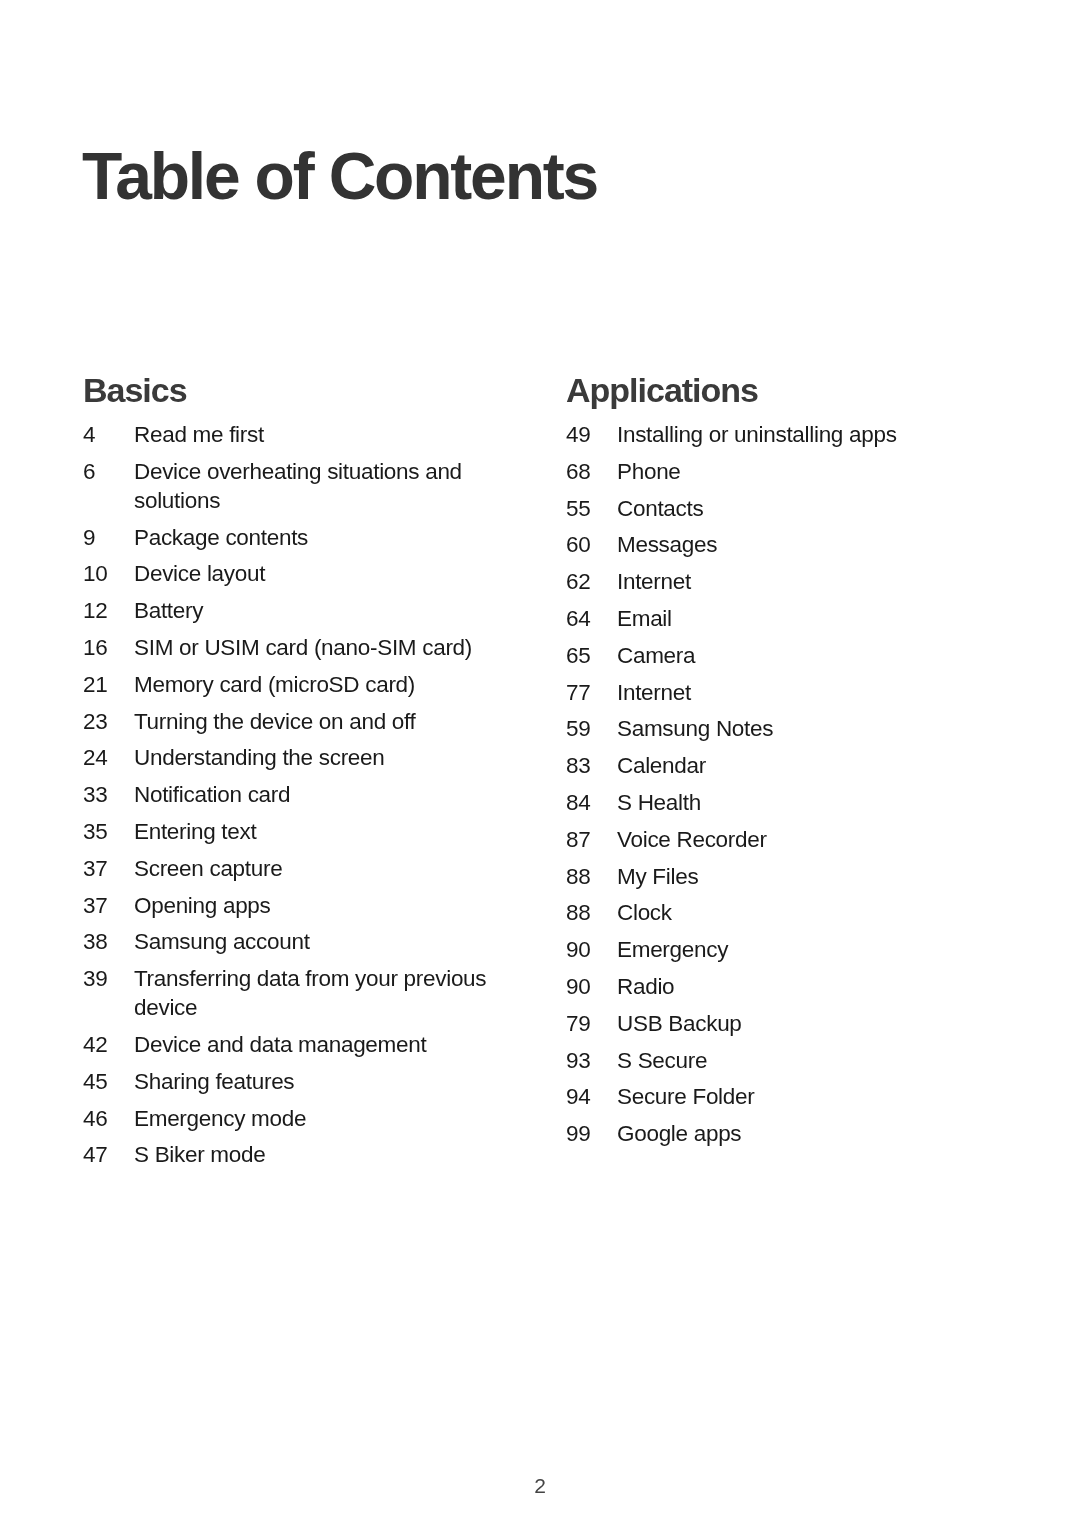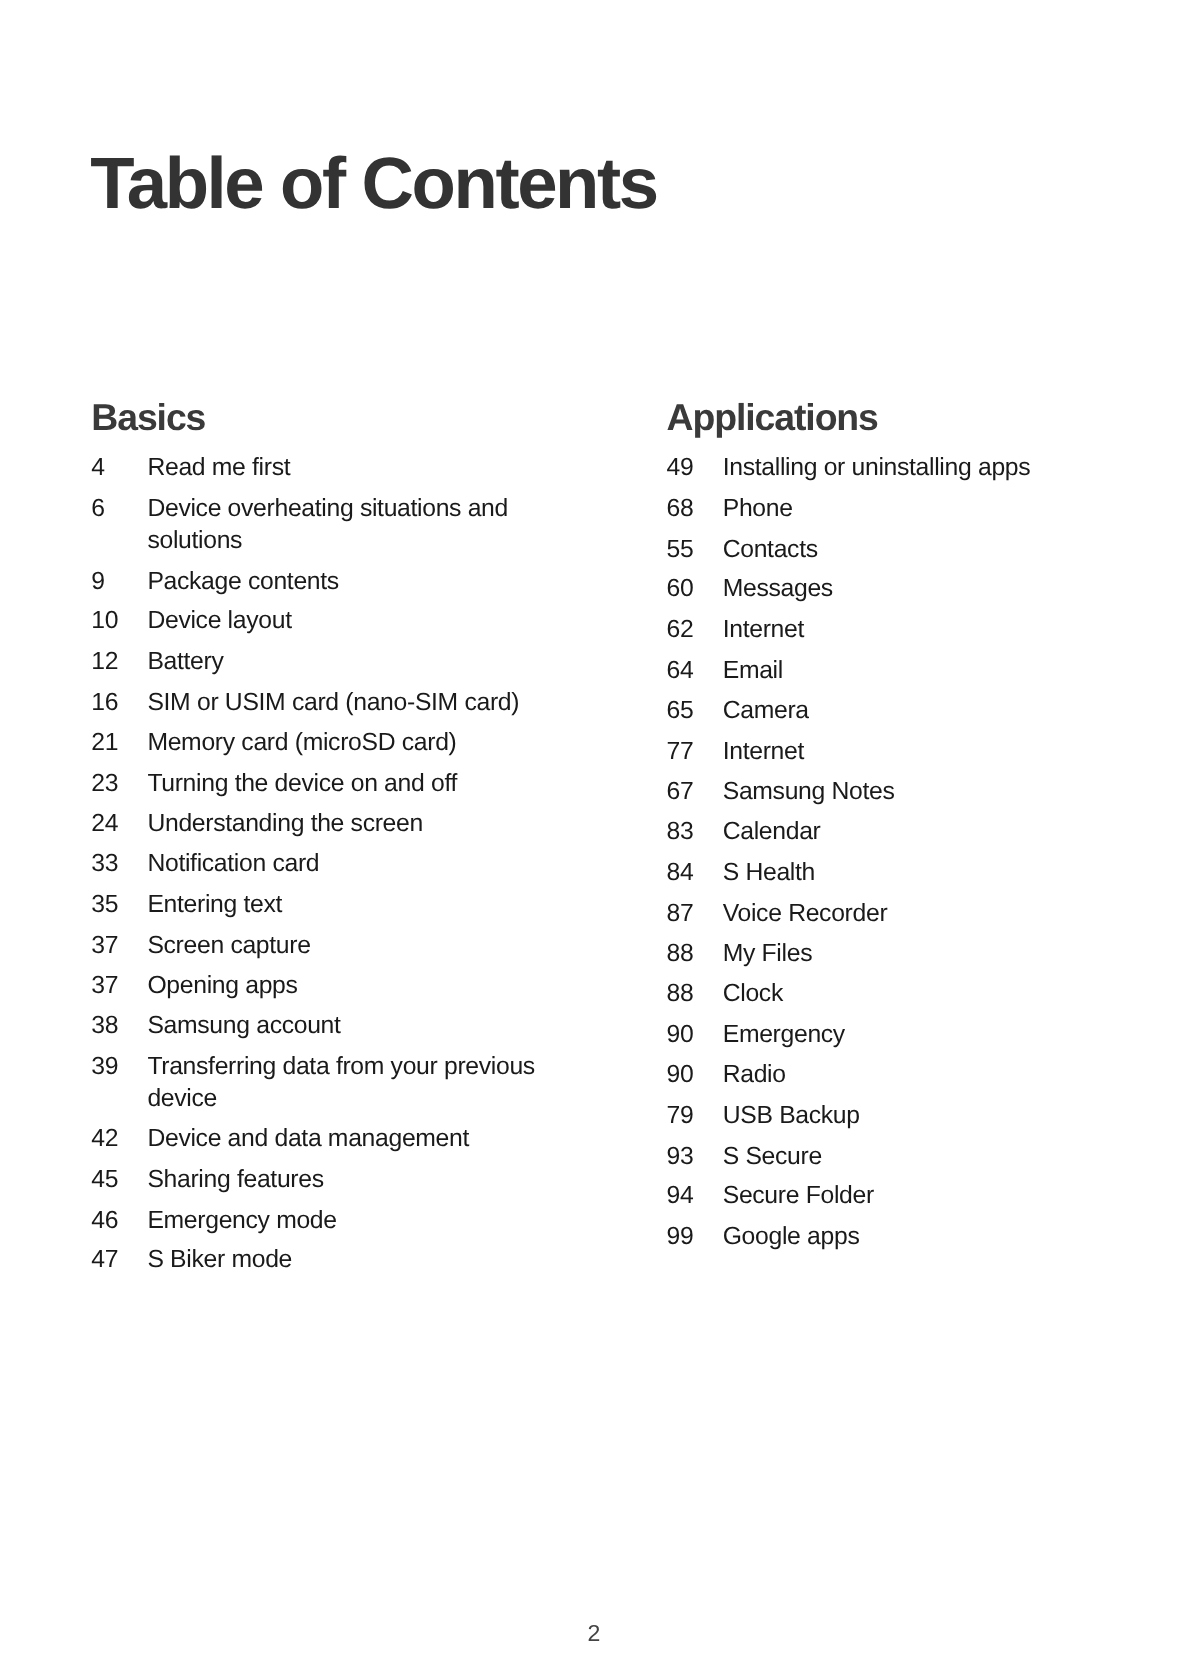--- a/index.html
+++ b/index.html
@@ -11,35 +11,35 @@
       width: 1080px;
       height: 1527px;
       position: relative;
       overflow: hidden;
       font-family: "Liberation Sans", "DejaVu Sans", sans-serif;
       color: #1a1a1a;
     }
     .page-title {
       position: absolute;
       left: 82px;
-      top: 126px;
+      top: 136px;
       margin: 0;
       font-size: 66px;
       font-weight: bold;
       letter-spacing: -2.2px;
       color: #333333;
       line-height: 80px;
       white-space: nowrap;
     }
     .section {
       position: absolute;
-      top: 358px;
+      top: 368px;
     }
     .section.basics { left: 83px; width: 430px; }
-    .section.apps { left: 566px; width: 440px; margin-left: 40px; }
+    .section.apps { left: 566px; width: 440px; }
     .section-heading {
       margin: 0 0 4px 0;
       font-size: 34px;
       font-weight: bold;
       letter-spacing: -1px;
       color: #3a3a3a;
       line-height: 44px;
       height: 48px;
     }
     .toc-list {
@@ -191,21 +191,21 @@
       </li>
       <li class="toc-item">
         <span class="toc-page">65</span>
         <span class="toc-label">Camera</span>
       </li>
       <li class="toc-item">
         <span class="toc-page">77</span>
         <span class="toc-label">Internet</span>
       </li>
       <li class="toc-item">
-        <span class="toc-page">67</span>
+        <span class="toc-page">59</span>
         <span class="toc-label">Samsung Notes</span>
       </li>
       <li class="toc-item">
         <span class="toc-page">83</span>
         <span class="toc-label">Calendar</span>
       </li>
       <li class="toc-item">
         <span class="toc-page">84</span>
         <span class="toc-label">S Health</span>
       </li>

